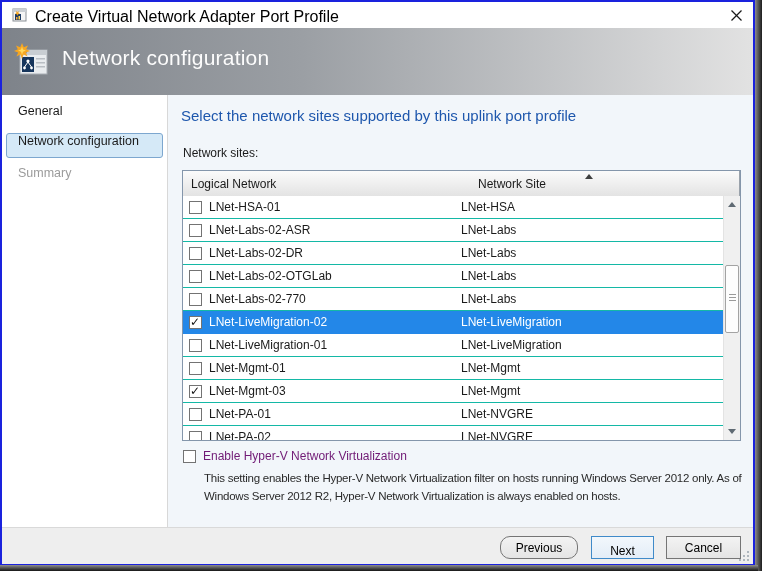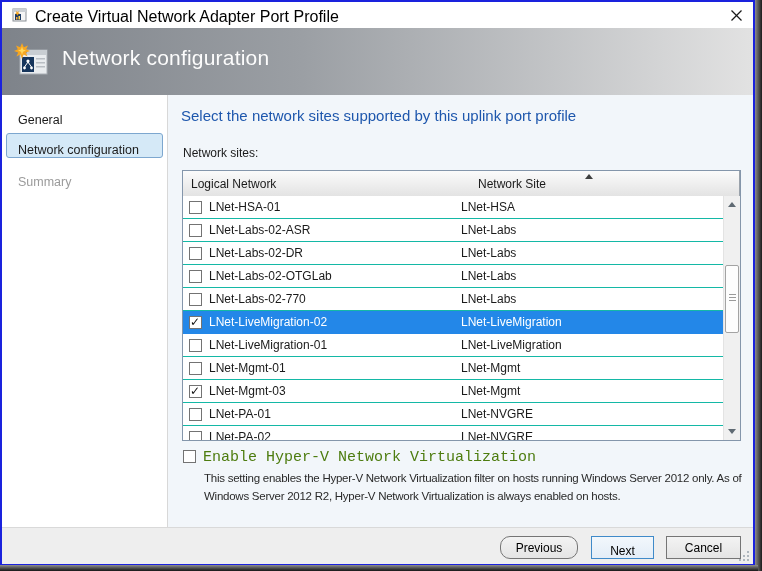--- a/index.html
+++ b/index.html
@@ -23,21 +23,21 @@
   .title-text{position:absolute;left:33px;top:6px;font-size:16px;color:#000;white-space:nowrap;}
   .close-btn{position:absolute;right:8px;top:5px;width:18px;height:16px;display:flex;align-items:center;justify-content:center;cursor:pointer;}
   
   .banner{position:absolute;left:0;top:26px;width:751px;height:67px;
     background:linear-gradient(90deg,#7e838a 0%,#9b9fa4 40%,#e2e2e2 100%);}
   .banner-icon{position:absolute;left:12px;top:15px;width:36px;height:36px;}
   .banner-title{position:absolute;left:60px;top:18px;font-size:21px;font-weight:400;color:#fcfcfc;letter-spacing:.2px;white-space:nowrap;}
   
   .body-area{position:absolute;left:0;top:93px;width:751px;height:432px;background:var(--content-bg,#f2f6fa);}
   .sidebar{position:absolute;left:0;top:0;width:165px;height:432px;background:#fff;border-right:1px solid #d8d8d8;}
-  .side-item{position:absolute;left:4px;width:157px;height:25px;display:flex;align-items:flex-end;
+  .side-item{position:absolute;left:4px;width:157px;height:25px;display:flex;align-items:flex-start;
     padding-left:11px;box-sizing:border-box;font-size:12.5px;color:#1a1a1a;border:1px solid transparent;border-radius:3px;cursor:pointer;}
   .side-item.selected{background:#d5e9f7;border-color:#7da7cf;}
   .side-item.disabled{color:#9b9b9b;}
   
   .heading{position:absolute;left:179px;top:105px;font-size:15px;color:var(--heading-blue,#1e57ad);white-space:nowrap;}
   .list-label{position:absolute;left:181px;top:144px;font-size:12px;color:#1a1a1a;}
   .table{position:absolute;left:180px;top:168px;width:559px;height:271px;
     border:1px solid #8496ab;background:#fff;box-sizing:border-box;overflow:hidden;}
   .thead{position:absolute;left:0;top:0;right:0;height:25px;
     background:linear-gradient(180deg,#fbfbfb,#e3e3e3);border-bottom:1px solid #a8b0ba;display:flex;}
@@ -61,21 +61,21 @@
   .scroll-btn{position:absolute;left:0;width:16px;height:17px;display:flex;align-items:center;justify-content:center;cursor:pointer;}
   .scroll-btn.up{top:0;}
   .scroll-btn.down{bottom:0;}
   .tri-up{width:0;height:0;border-left:4px solid transparent;border-right:4px solid transparent;border-bottom:5px solid #5f6a73;}
   .tri-down{width:0;height:0;border-left:4px solid transparent;border-right:4px solid transparent;border-top:5px solid #5f6a73;}
   .scroll-thumb{position:absolute;left:1px;top:69px;width:14px;height:68px;background:#fdfdfd;border:1px solid #a3a3a3;border-radius:2px;box-sizing:border-box;cursor:grab;}
   .thumb-grip{position:absolute;left:3px;top:31px;width:7px;height:1px;background:#9a9a9a;
     box-shadow:0 3px 0 #9a9a9a,0 -3px 0 #9a9a9a;}
   
   .hnv-row{position:absolute;left:181px;top:448px;display:flex;align-items:flex-start;cursor:pointer;}
-  .hnv-label{font-size:15px;color:#4d7c0f;margin-top:-1px;font-family:Liberation Mono, monospace;}
+  .hnv-label{font-size:12px;color:#701a75;margin-top:-1px;}
   .hnv-desc{position:absolute;left:202px;top:467px;width:543px;font-size:11.5px;letter-spacing:-0.25px;line-height:18px;color:#2a2a2a;}
   
   .footer{position:absolute;left:0;top:525px;width:751px;height:37px;background:#eeeeee;border-top:1px solid #d9d9d9;box-sizing:border-box;}
   .btn{position:absolute;top:8px;height:23px;font-size:12px;color:#000;
     background:linear-gradient(180deg,#f3f3f3,#e4e4e4);border:1px solid #757575;
     display:flex;align-items:center;justify-content:center;box-sizing:border-box;cursor:pointer;}
   .btn.previous{left:498px;width:78px;border-radius:10px;}
   .btn.next{left:589px;width:63px;border-color:#3f8ac9;background:linear-gradient(180deg,#f2f7fc,#e3edf7);align-items:flex-end;}
   .btn.cancel{left:664px;width:75px;}
   .resize-grip{position:absolute;right:4px;bottom:3px;width:12px;height:12px;}

